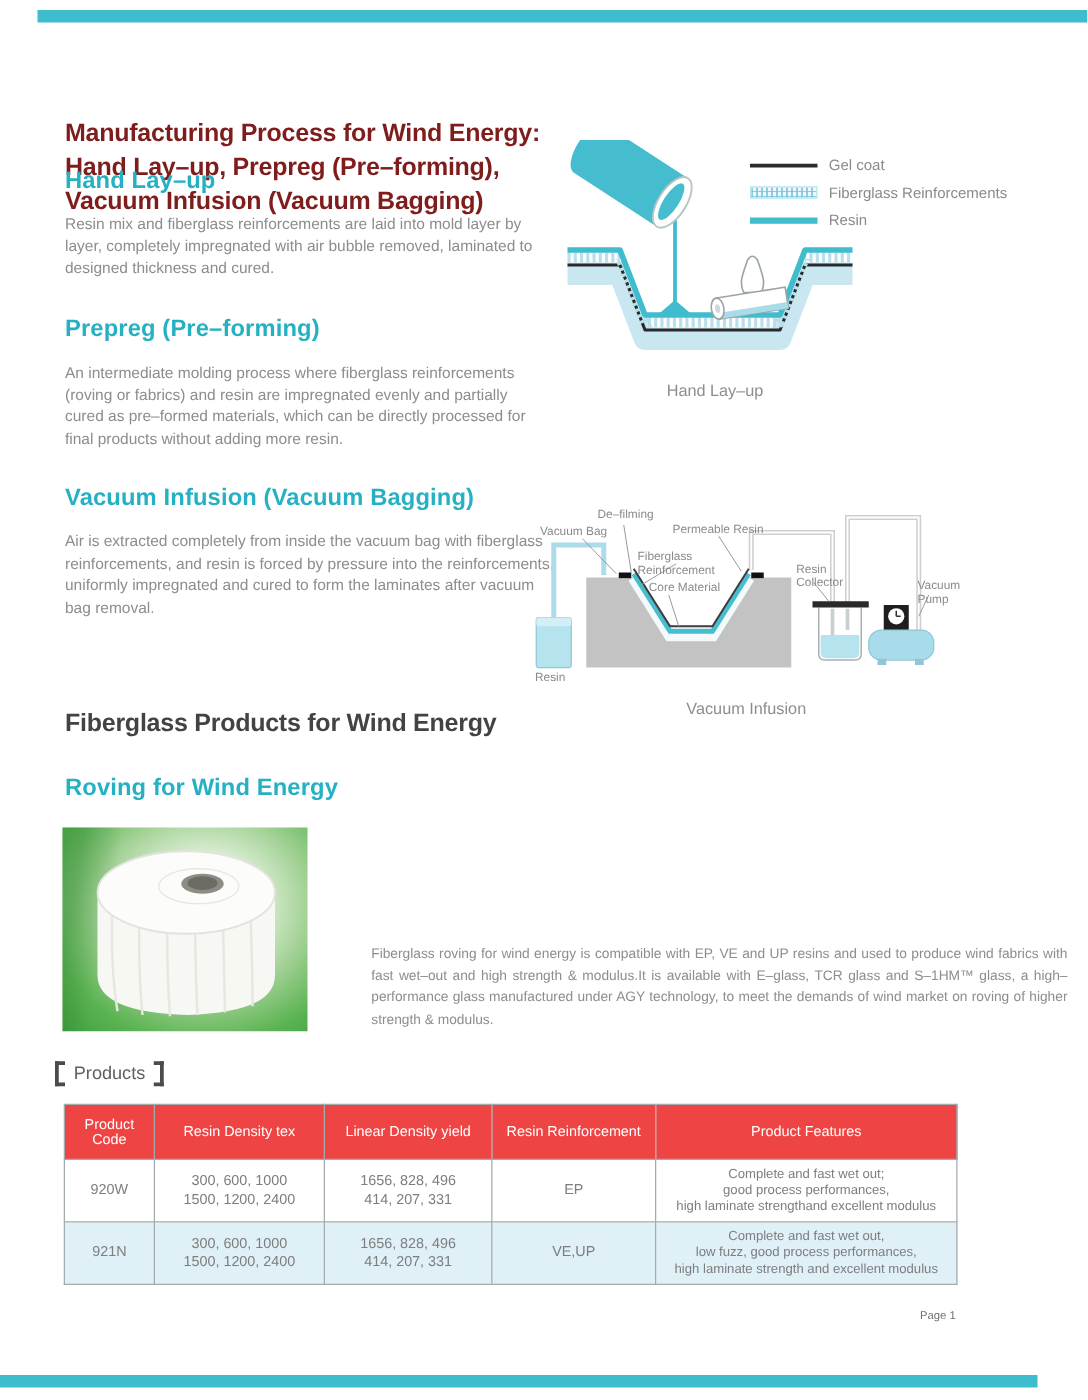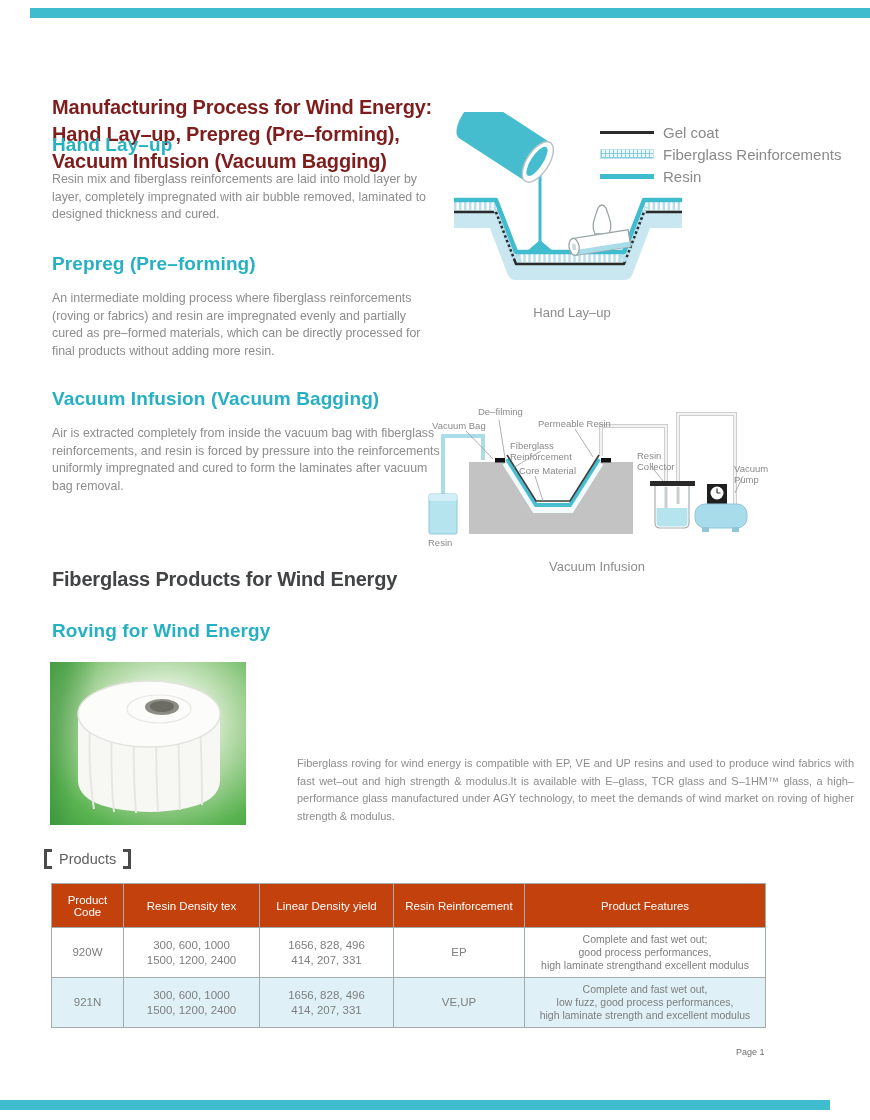--- a/index.html
+++ b/index.html
@@ -25,21 +25,21 @@
   #p-handlayup{left:52px;top:171px;width:376px;}
   #p-prepreg{left:52px;top:290px;width:384px;}
   #p-vacuum{left:52px;top:425px;width:394px;}
   .diagram-caption{font-size:13px;color:#8d8d8d;text-align:center;}
   #caption-handlayup{left:472px;top:305px;width:200px;}
   #caption-vacuum{left:497px;top:559px;width:200px;}
 
   
   #legend{left:600px;top:126px;}
   .legend-row{display:flex;align-items:center;gap:9px;height:12px;margin-bottom:10px;}
-  .legend-label{font-size:15px;color:#8a8a8a;white-space:nowrap;}
+  .legend-label{font-size:12px;color:#8a8a8a;white-space:nowrap;}
   .swatch{flex:0 0 auto;}
   .swatch-gelcoat{width:54px;height:3px;background:#2a2a2a;}
   .swatch-fiberglass{
     width:54px;height:10px;background-color:#eef8fb;
     background-image:
       repeating-linear-gradient(90deg, rgba(120,198,219,.85) 0 1.5px, transparent 1.5px 4px),
       repeating-linear-gradient(0deg, rgba(120,198,219,.85) 0 1.5px, transparent 1.5px 4px);
     border:1px solid #bfe2ee;box-sizing:border-box;
   }
   .swatch-resin{width:54px;height:5px;background:#3fbccd;}
@@ -67,21 +67,21 @@
 
   #products-label{left:44px;top:849px;display:flex;align-items:center;}
   .bracket{width:5px;height:14px;box-sizing:content-box;}
   .bracket-left{border-left:3px solid #4b4b4b;border-top:3px solid #4b4b4b;border-bottom:3px solid #4b4b4b;}
   .bracket-right{border-right:3px solid #4b4b4b;border-top:3px solid #4b4b4b;border-bottom:3px solid #4b4b4b;}
   #products-label .label-text{font-size:14.5px;color:#5f5f5f;margin:0 7px;}
 
   
   #products-table{position:absolute;left:51px;top:883px;width:714px;border-collapse:collapse;table-layout:fixed;}
   #products-table th{
-    background:#c2410c;color:#ffffff;font-weight:normal;font-size:11.5px;
+    background:#ef4444;color:#ffffff;font-weight:normal;font-size:11.5px;
     height:39px;border:1px solid #a2abad;padding:2px 3px;
   }
   #products-table td{
     font-size:11.5px;color:#7e7e7e;text-align:center;vertical-align:middle;
     border:1px solid #a2abad;padding:5px 3px;line-height:14.5px;background:#ffffff;
   }
   #products-table td.features-cell{font-size:10.5px;line-height:13px;}
   #products-table tr.alt td{background:#dff0f6;}
 
   #page-num{left:736px;top:1047px;font-size:9px;color:#6f6f6f;}

